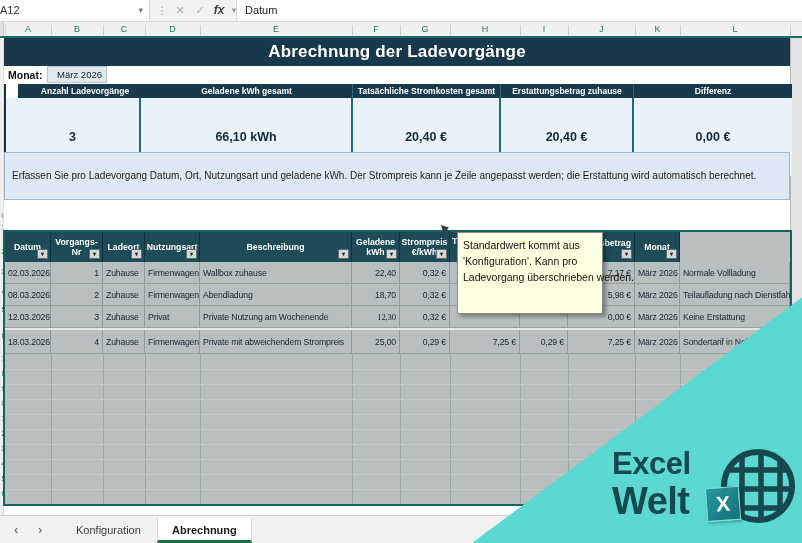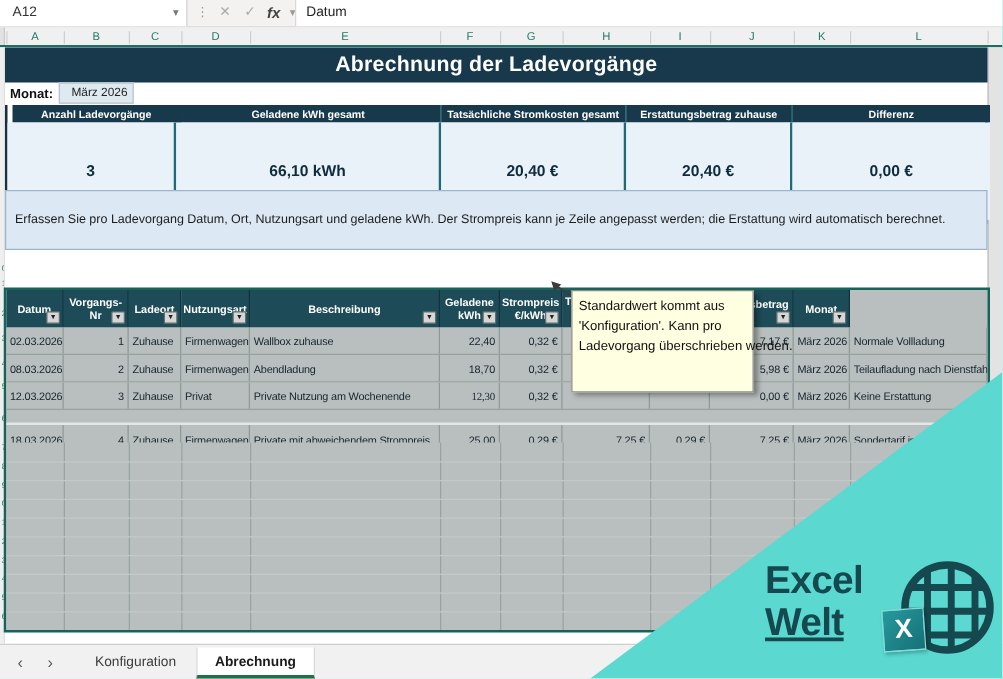--- a/index.html
+++ b/index.html
@@ -6,21 +6,21 @@
     --banner:#17394B; --th:#1D4B57; --rowfill:#B8BFBE; --sumfill:#E9F2F8;
     --instrfill:#DCE8F4; --tipfill:#FFFFE1; --tri:#5BD8D0; --logo:#15484F; --accent:#1E7145;
   }
   *{margin:0;padding:0;box-sizing:border-box;}
   html,body{width:802px;height:543px;overflow:hidden;}
   body{position:relative;font-family:"Liberation Sans",sans-serif;background:#fff;}
   .abs{position:absolute;}
 
   
   #topbar{left:0;top:0;width:802px;height:22px;background:#f3f2f1;border-bottom:1px solid #d8d8d8;}
-  #namebox{left:0;top:0;width:150px;height:21px;background:#fff;border-right:1px solid #d0d0d0;font-size:11px;color:#333;line-height:21px;padding-left:10px;}
+  #namebox{left:0;top:0;width:150px;height:21px;background:#fff;border-right:1px solid #d0d0d0;font-size:11px;color:#333;line-height:21px;padding-left:0;}
   #namebox .chev{position:absolute;right:6px;top:0;color:#777;font-size:9px;}
   .tb-ico{top:0;height:21px;line-height:21px;font-size:11px;color:#ababab;text-align:center;width:16px;}
   #fx{color:#444;font-style:italic;font-weight:bold;font-size:12px;}
   #fchev{color:#999;font-size:9px;}
   #fmla{left:236px;top:0;width:566px;height:21px;background:#fff;border-left:1px solid #d8d8d8;font-size:11px;color:#222;line-height:21px;padding-left:8px;}
   #dots{left:157px;top:0;height:21px;line-height:21px;color:#9a9a9a;font-size:10px;}
 
   
   #colheads{left:0;top:22px;width:802px;height:16px;background:#f0f0f0;border-bottom:2px solid #1B6E62;}
   .colL{top:1px;height:13px;line-height:13px;font-size:9px;color:#1F7A66;transform:translateX(-50%);}
@@ -67,21 +67,21 @@
   
   #tabbar{left:0;top:515px;width:802px;height:28px;background:#f1f1f1;border-top:1px solid #cfcfcf;}
   .navarr{top:6px;font-size:13px;color:#5a5a5a;}
   .tab{top:2px;height:25px;line-height:25px;font-size:11px;color:#3c3c3c;text-align:center;padding:0 14px;}
   .tab.active{background:#fff;color:#1b1b1b;font-weight:bold;border-bottom:3px solid var(--accent);border-left:1px solid #d8d8d8;border-right:1px solid #d8d8d8;}
   #addsheet{top:2px;height:25px;line-height:25px;font-size:14px;color:#555;}
 
   
   #triangle{left:0;top:0;width:802px;height:543px;background:var(--tri);clip-path:polygon(58.85% 100%,100% 54.8%,100% 100%);z-index:20;}
   #logo-word1{left:612px;top:446px;font-size:31px;font-weight:bold;color:var(--logo);letter-spacing:-0.5px;z-index:22;}
-  #logo-word2{left:612px;top:480px;font-size:31px;font-weight:bold;color:var(--logo);letter-spacing:-0.5px;z-index:22;text-decoration:underline;}
+  #logo-word2{left:612px;top:480px;font-size:38px;font-weight:bold;color:var(--logo);letter-spacing:-0.5px;z-index:22;}
   #globe{left:716px;top:444px;z-index:21;}
   #xtile{left:706px;top:487px;width:34px;height:34px;background:linear-gradient(135deg,#27999E,#157076);border:1px solid #7fdcd6;transform:rotate(-4deg);z-index:23;display:flex;align-items:center;justify-content:center;box-shadow:1px 2px 3px rgba(0,0,0,.25);}
   #xtile span{color:#fff;font-weight:bold;font-size:21px;font-family:"Liberation Sans",sans-serif;}
 </style>
 </head>
 <body>
 
 <div class="abs" id="topbar">
   <div class="abs" id="namebox">
     <span>A12</span>
@@ -145,21 +145,21 @@
       <div class="rowdigit" style="top: 452px;">6</div>
     </div>
   <div class="abs" id="rightgutter"></div>
 
   <div class="abs" id="banner">Abrechnung der Ladevorgänge</div>
 
   <div class="abs" id="monatlabel">Monat:</div>
   <div class="abs" id="monatcell">März 2026</div>
 
   <div class="abs" id="summary">
-      <div class="abs sumh" style="left: 4px; width: 135px;">Anzahl Ladevorgänge</div>
+      <div class="abs sumh" style="left: 12px; width: 135px;">Anzahl Ladevorgänge</div>
       <div class="abs sumv" style="left: 0px; width: 135px;">3</div>
       <div class="abs sumh" style="left: 135px; width: 212px;">Geladene kWh gesamt</div>
       <div class="abs sumv" style="left: 135px; width: 212px;">66,10 kWh</div>
       <div class="abs sumh" style="left: 347px; width: 148px;">Tatsächliche Stromkosten gesamt</div>
       <div class="abs sumv" style="left: 347px; width: 148px;">20,40 €</div>
       <div class="abs sumh" style="left: 495px; width: 133px;">Erstattungsbetrag zuhause</div>
       <div class="abs sumv" style="left: 495px; width: 133px;">20,40 €</div>
       <div class="abs sumh norb" style="left: 628px; width: 158px;">Differenz</div>
       <div class="abs sumv norb" style="left: 628px; width: 158px;">0,00 €</div>
     </div>
@@ -268,21 +268,21 @@
         <div class="abs tcell" style="left: 140px; width: 55px;">Privat</div>
         <div class="abs tcell" style="left: 195px; width: 152px;">Private Nutzung am Wochenende</div>
         <div class="abs tcell al-r" style="left: 347px; width: 48px; font-family: Liberation Serif, serif;">12,30</div>
         <div class="abs tcell al-r" style="left: 395px; width: 50px;">0,32 €</div>
         <div class="abs tcell al-r" style="left: 445px; width: 70px;"></div>
         <div class="abs tcell al-r" style="left: 515px; width: 48px;"></div>
         <div class="abs tcell al-r" style="left: 563px; width: 67px;">0,00 €</div>
         <div class="abs tcell" style="left: 630px; width: 45px;">März 2026</div>
         <div class="abs tcell" style="left: 675px; width: 110px;">Keine Erstattung</div>
       </div>
-      <div class="abs trow trow-last" style="top: 106px; height: 26px;">
+      <div class="abs trow trow-last" style="top: 96px; height: 26px;">
         <div class="abs tcell" style="left: 0px; width: 46px;">18.03.2026</div>
         <div class="abs tcell al-r" style="left: 46px; width: 52px;">4</div>
         <div class="abs tcell" style="left: 98px; width: 42px;">Zuhause</div>
         <div class="abs tcell" style="left: 140px; width: 55px;">Firmenwagen</div>
         <div class="abs tcell" style="left: 195px; width: 152px;">Private mit abweichendem Strompreis</div>
         <div class="abs tcell al-r" style="left: 347px; width: 48px;">25,00</div>
         <div class="abs tcell al-r" style="left: 395px; width: 50px;">0,29 €</div>
         <div class="abs tcell al-r" style="left: 445px; width: 70px;">7,25 €</div>
         <div class="abs tcell al-r" style="left: 515px; width: 48px;">0,29 €</div>
         <div class="abs tcell al-r" style="left: 563px; width: 67px;">7,25 €</div>

